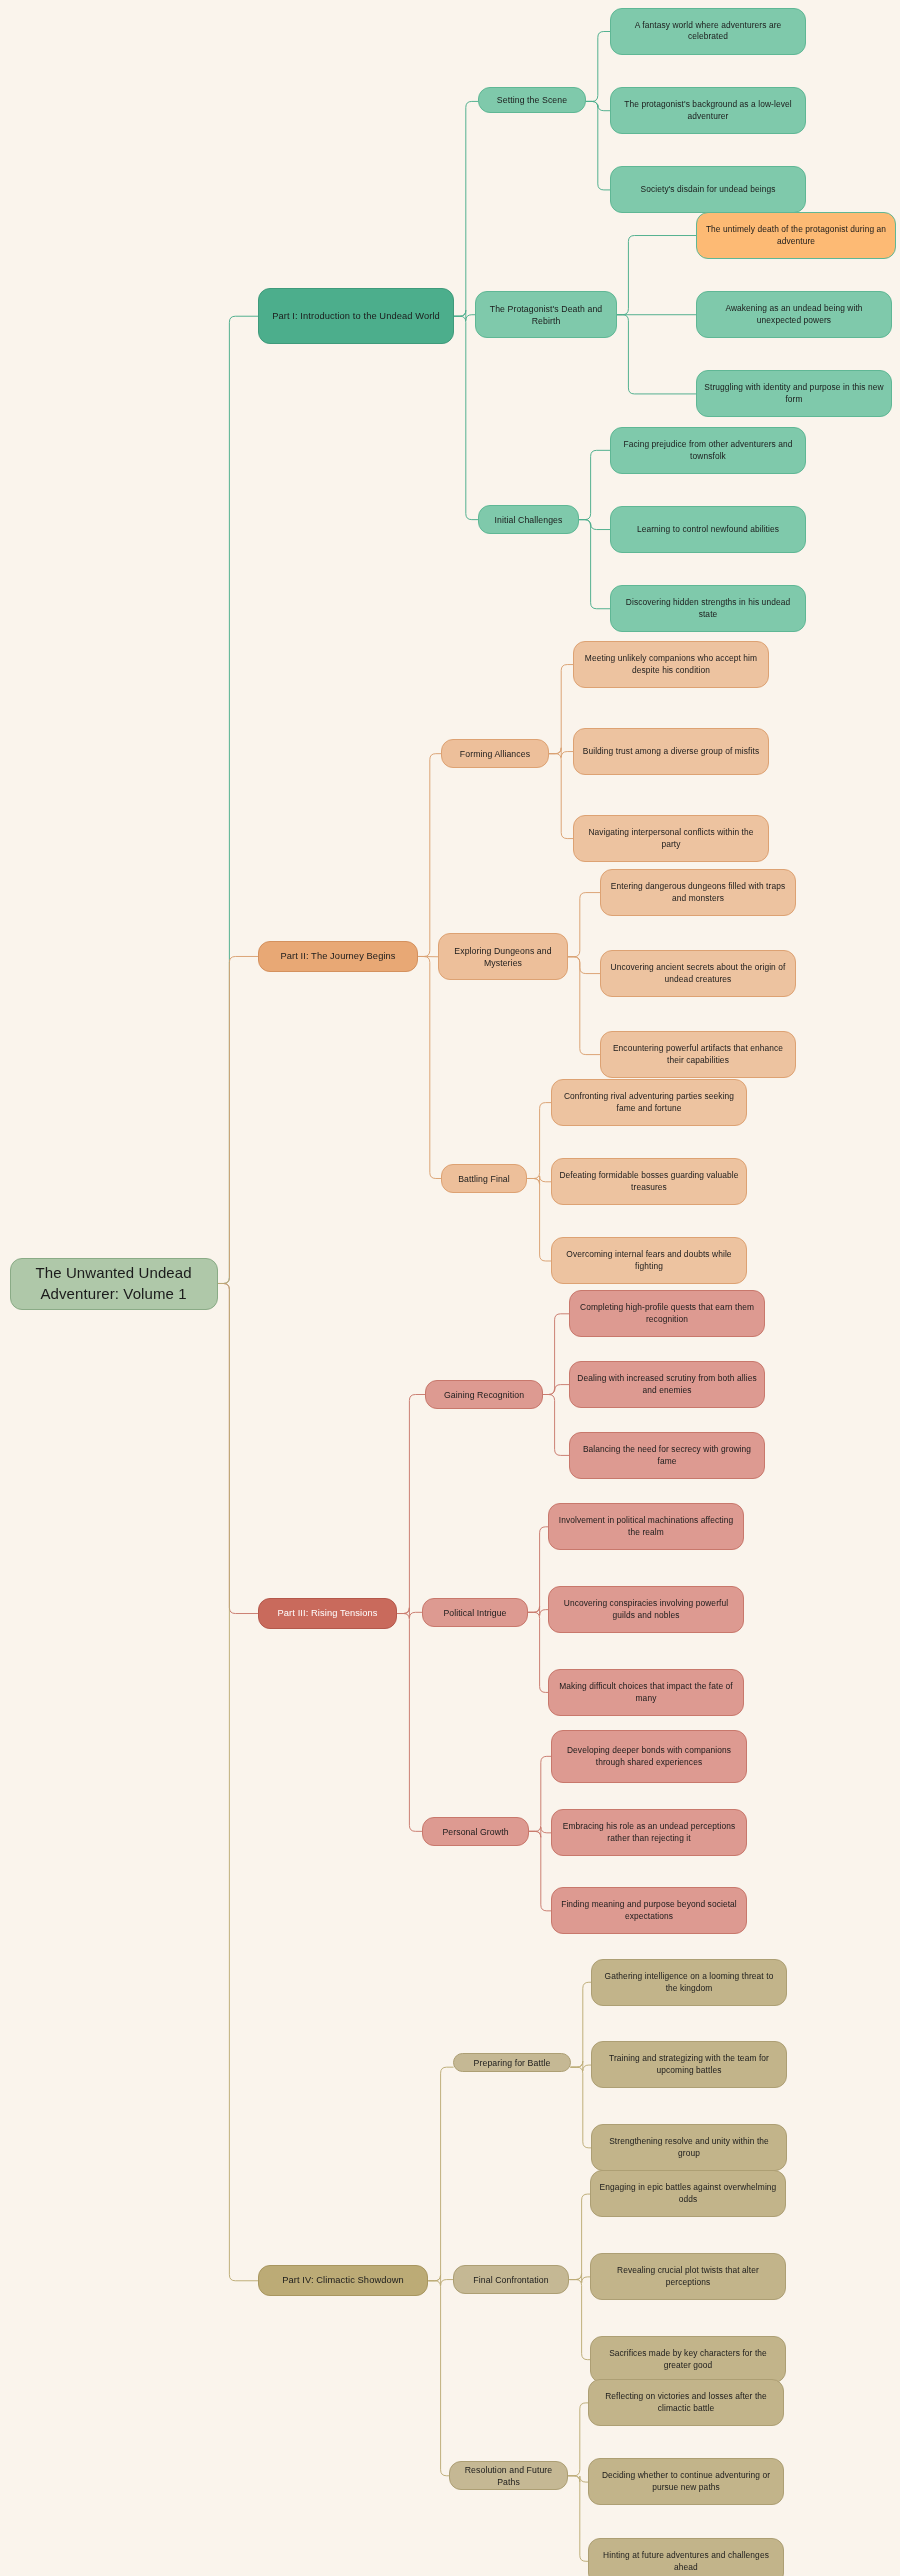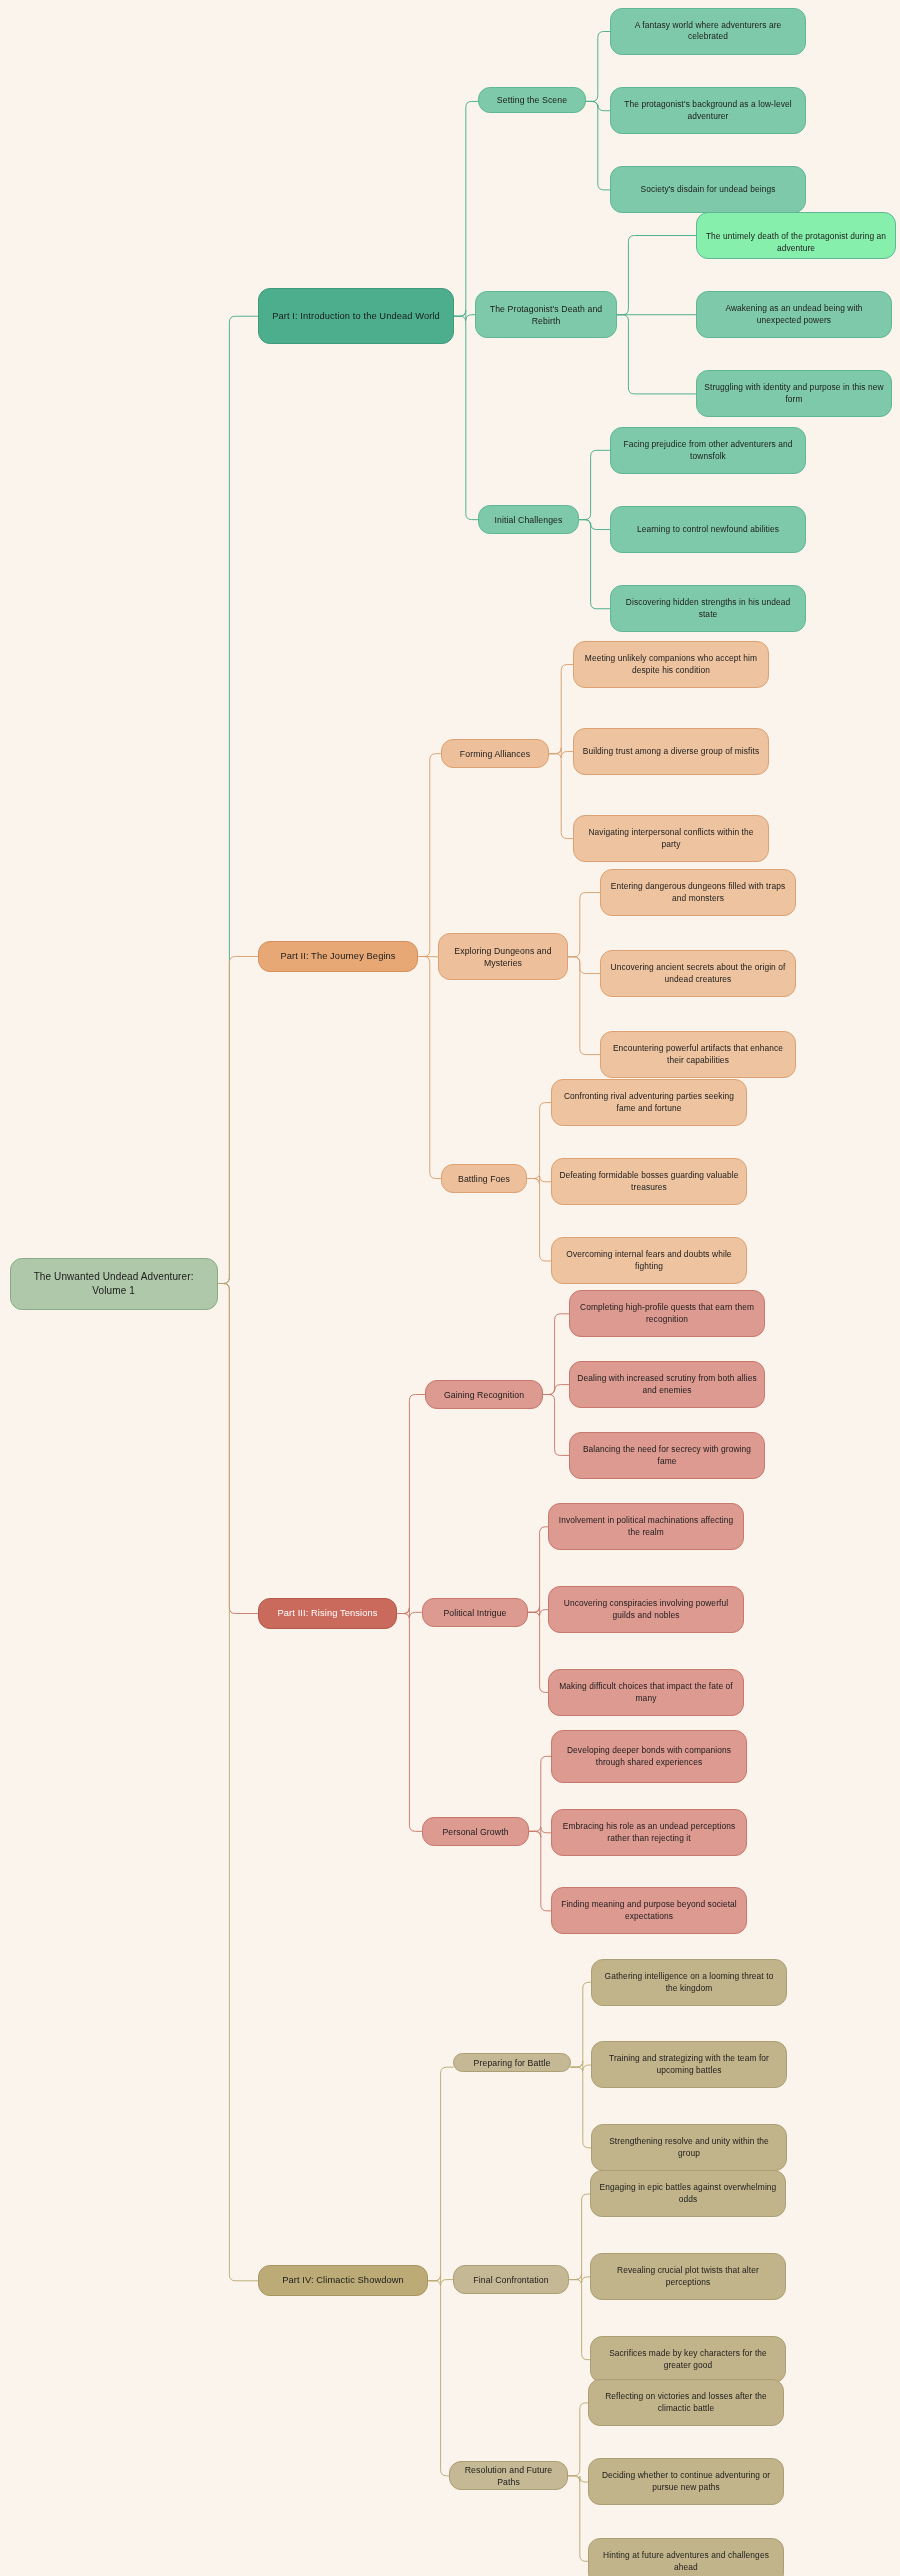--- a/index.html
+++ b/index.html
@@ -17,21 +17,21 @@
     box-sizing:border-box;
     display:flex;align-items:center;justify-content:center;
     text-align:center;
     border-radius:12px;
     color:#1b1b1b;
     line-height:1.38;
     padding:3.6px 6px;
     letter-spacing:0.1px;
   }
   .node span{display:block;width:100%;}
-  .lvl0{font-size:10px;}
+  .lvl0{font-size:15px;}
   .lvl1{font-size:9.3px;}
   .lvl2{font-size:8.7px;}
   .lvl3{font-size:8.4px;}
   .white-text{color:#ffffff;}
 </style>
 </head>
 <body style="background: rgb(250, 244, 236);">
 
 <div id="canvas">
   <svg id="links" viewBox="0 0 1501 4293" width="901" height="2576">
@@ -102,21 +102,21 @@
     </div>
     <div class="node lvl3" style="left: 610px; top: 87px; width: 196px; height: 47px; background: rgb(127, 201, 171); border: 0.6px solid rgb(95, 183, 149);">
       <span>The protagonist's background as a low-level adventurer</span>
     </div>
     <div class="node lvl3" style="left: 610px; top: 166px; width: 196px; height: 47px; background: rgb(127, 201, 171); border: 0.6px solid rgb(95, 183, 149);">
       <span>Society's disdain for undead beings</span>
     </div>
     <div class="node lvl2" style="left: 475px; top: 291px; width: 142px; height: 47px; background: rgb(127, 201, 171); border: 0.6px solid rgb(95, 183, 149);">
       <span>The Protagonist's Death and Rebirth</span>
     </div>
-    <div class="node lvl3" style="left: 696px; top: 212px; width: 200px; height: 47px; background: #86efac; border: 0.6px solid rgb(95, 183, 149); align-items: flex-end;">
+    <div class="node lvl3" style="left: 696px; top: 212px; width: 200px; height: 47px; background: #fdba74; border: 0.6px solid rgb(95, 183, 149);">
       <span>The untimely death of the protagonist during an adventure</span>
     </div>
     <div class="node lvl3" style="left: 696px; top: 291px; width: 196px; height: 47px; background: rgb(127, 201, 171); border: 0.6px solid rgb(95, 183, 149);">
       <span>Awakening as an undead being with unexpected powers</span>
     </div>
     <div class="node lvl3" style="left: 696px; top: 370px; width: 196px; height: 47px; background: rgb(127, 201, 171); border: 0.6px solid rgb(95, 183, 149);">
       <span>Struggling with identity and purpose in this new form</span>
     </div>
     <div class="node lvl2" style="left: 478px; top: 505px; width: 101px; height: 29px; background: rgb(127, 201, 171); border: 0.6px solid rgb(95, 183, 149);">
       <span>Initial Challenges</span>
@@ -151,21 +151,21 @@
     <div class="node lvl3" style="left: 600px; top: 869px; width: 196px; height: 47px; background: rgb(237, 195, 160); border: 0.6px solid rgb(221, 162, 115);">
       <span>Entering dangerous dungeons filled with traps and monsters</span>
     </div>
     <div class="node lvl3" style="left: 600px; top: 950px; width: 196px; height: 47px; background: rgb(237, 195, 160); border: 0.6px solid rgb(221, 162, 115);">
       <span>Uncovering ancient secrets about the origin of undead creatures</span>
     </div>
     <div class="node lvl3" style="left: 600px; top: 1031px; width: 196px; height: 47px; background: rgb(237, 195, 160); border: 0.6px solid rgb(221, 162, 115);">
       <span>Encountering powerful artifacts that enhance their capabilities</span>
     </div>
     <div class="node lvl2" style="left: 441px; top: 1164px; width: 86px; height: 29px; background: rgb(237, 191, 154); border: 0.6px solid rgb(221, 162, 115);">
-      <span>Battling Foes</span>
+      <span>Battling Final</span>
     </div>
     <div class="node lvl3" style="left: 551px; top: 1079px; width: 196px; height: 47px; background: rgb(237, 195, 160); border: 0.6px solid rgb(221, 162, 115);">
       <span>Confronting rival adventuring parties seeking fame and fortune</span>
     </div>
     <div class="node lvl3" style="left: 551px; top: 1158px; width: 196px; height: 47px; background: rgb(237, 195, 160); border: 0.6px solid rgb(221, 162, 115);">
       <span>Defeating formidable bosses guarding valuable treasures</span>
     </div>
     <div class="node lvl3" style="left: 551px; top: 1237px; width: 196px; height: 47px; background: rgb(237, 195, 160); border: 0.6px solid rgb(221, 162, 115);">
       <span>Overcoming internal fears and doubts while fighting</span>
     </div>

